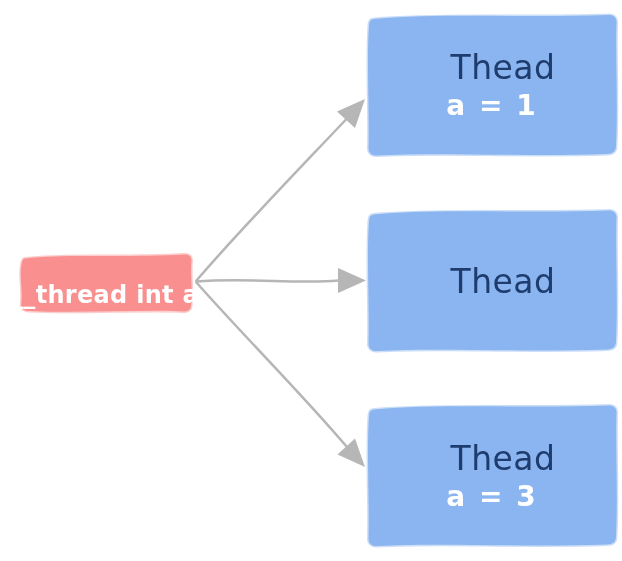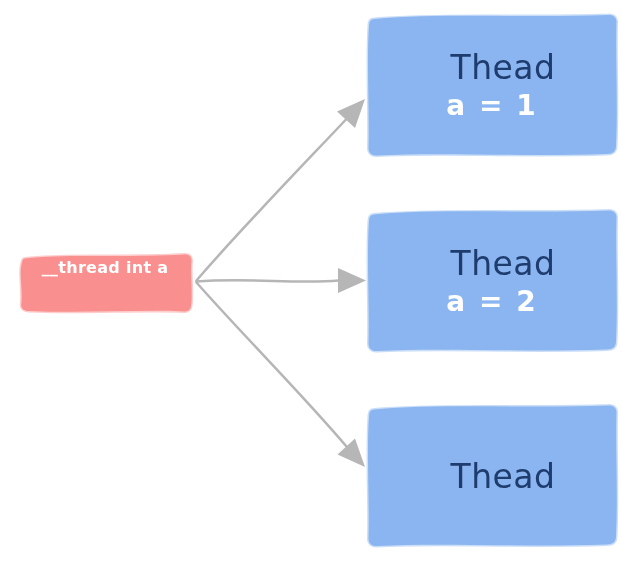--- a/index.html
+++ b/index.html
@@ -21,28 +21,28 @@
     top: 0;
   }
   .arrow-line {
     fill: none;
     stroke-width: 2.5;
     stroke-linecap: round;
   }
   .source-label {
     position: absolute;
     left: 17px;
-    top: 236px;
+    top: 264px;
     width: 176px;
     height: 62px;
     display: flex;
     align-items: center;
     justify-content: center;
     color: #ffffff;
-    font-size: 16px;
+    font-size: 24px;
     font-weight: 700;
     letter-spacing: 0.3px;
     white-space: nowrap;
   }
   .node-label {
     position: absolute;
     left: 366px;
     width: 252px;
     height: 143px;
     display: flex;
@@ -123,20 +123,20 @@
 
   <div class="source-label">__thread int a</div>
 
   <div class="node-label n1">
     <div class="node-title">Thead</div>
     <div class="node-value">a = 1</div>
   </div>
 
   <div class="node-label n2">
     <div class="node-title">Thead</div>
-    <div class="node-value">a = 2</div>
   </div>
 
   <div class="node-label n3">
     <div class="node-title">Thead</div>
+    <div class="node-value">a = 3</div>
   </div>
 
 </div>
 
 </body></html>

